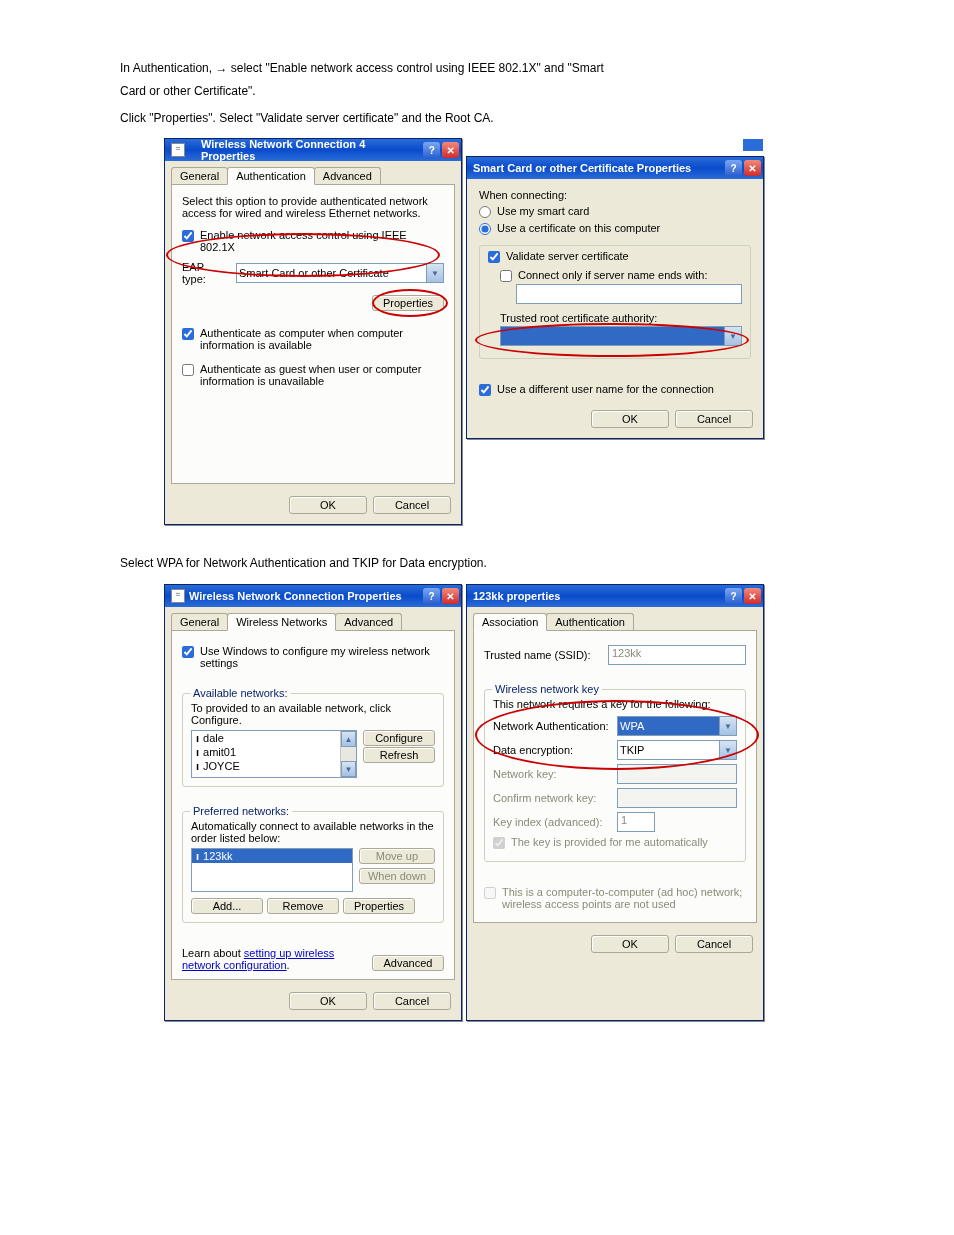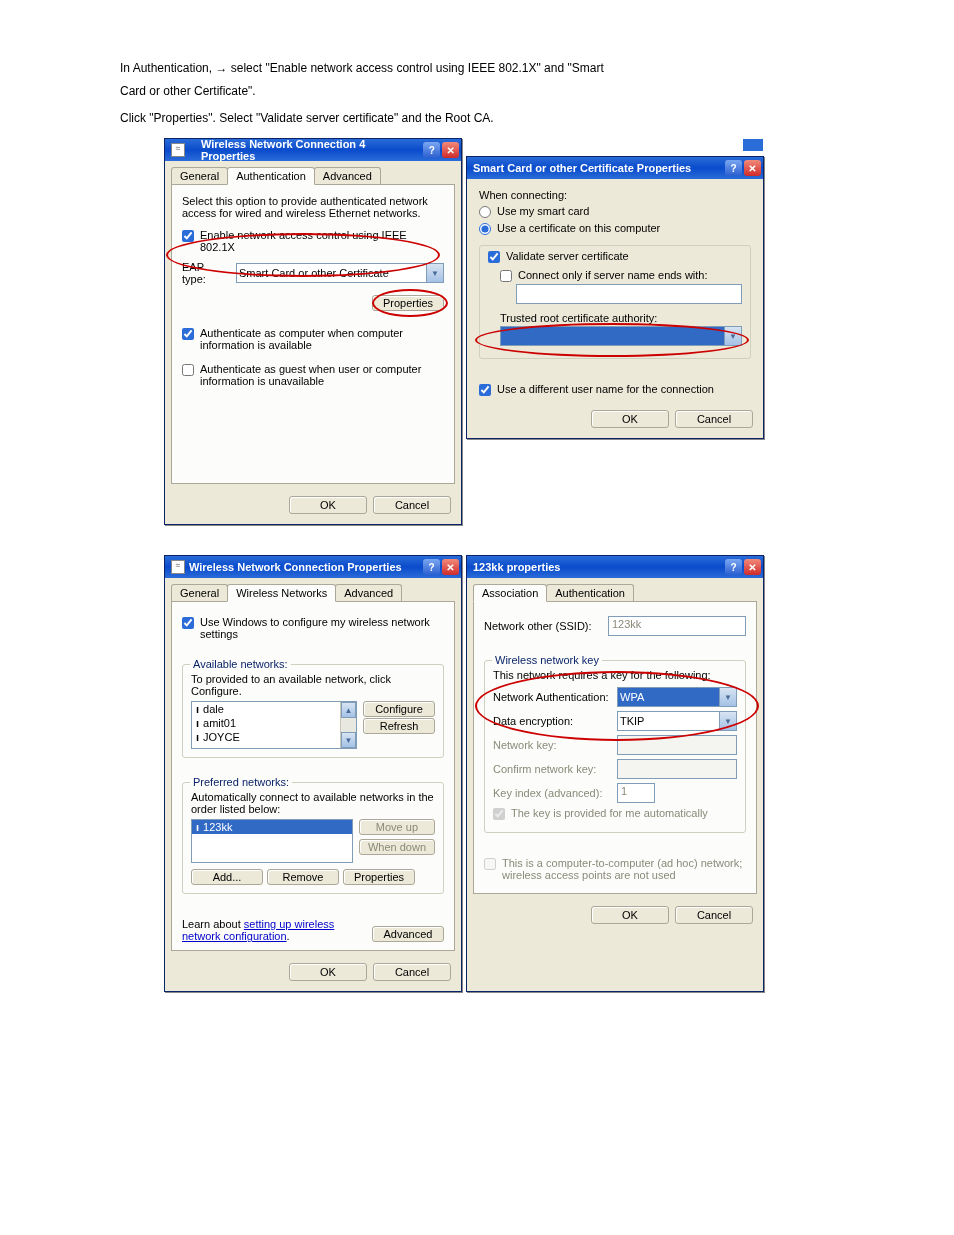--- a/index.html
+++ b/index.html
@@ -343,20 +343,21 @@
 
         <div class="circle" style="left:8px; top:166px; width:270px; height:30px;"></div>
       </div>
       <div class="btnrow">
         <div class="btn">OK</div>
         <div class="btn">Cancel</div>
       </div>
     </div>
   </div>
 
+  <div class="instruction">Select WPA for Network Authentication and TKIP for Data encryption.</div>
 
   <div class="figure-pair">
 
     <div class="dialog" style="width:296px;">
       <div class="titlebar">
         <span class="wireless-icon">≈</span>
         <span style="margin-left:4px">Wireless Network Connection Properties</span>
         <span class="spacer"></span>
         <span class="tbtn">?</span>
         <span class="tbtn close">✕</span>
@@ -442,21 +443,21 @@
         <span class="spacer"></span>
         <span class="tbtn">?</span>
         <span class="tbtn close">✕</span>
       </div>
       <div class="tabrow">
         <div class="tab active">Association</div>
         <div class="tab">Authentication</div>
       </div>
       <div class="panel" style="min-height:270px;">
         <div class="formrow">
-          <span class="lbl">Network other (SSID):</span>
+          <span class="lbl">Trusted name (SSID):</span>
           <div class="field dim" style="flex:1;">123kk</div>
         </div>
 
         <div class="groupbox" style="position:relative;">
           <div class="legend">Wireless network key</div>
           <div style="margin-bottom:6px;">This network requires a key for the following:</div>
 
           <div class="formrow">
             <span class="lbl">Network Authentication:</span>
             <div class="select sel-hl" style="flex:1;">

